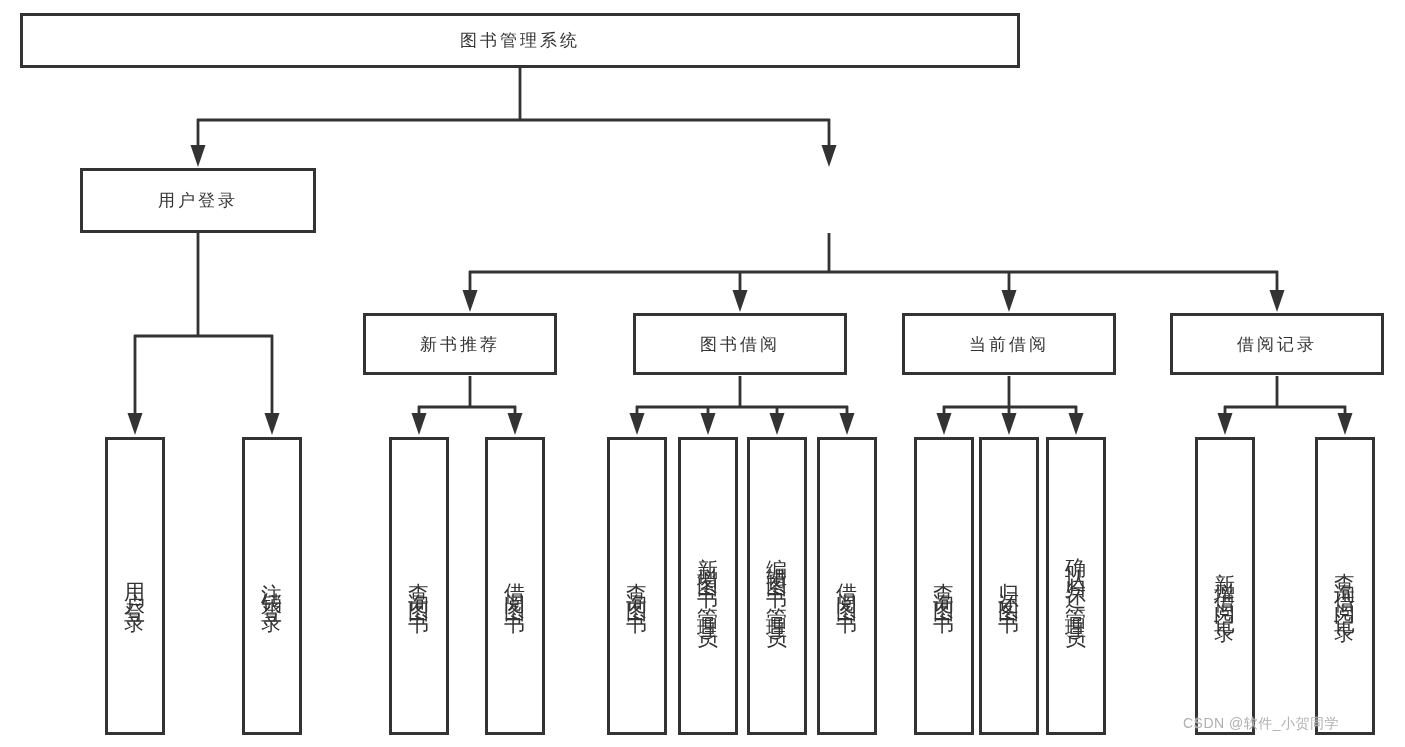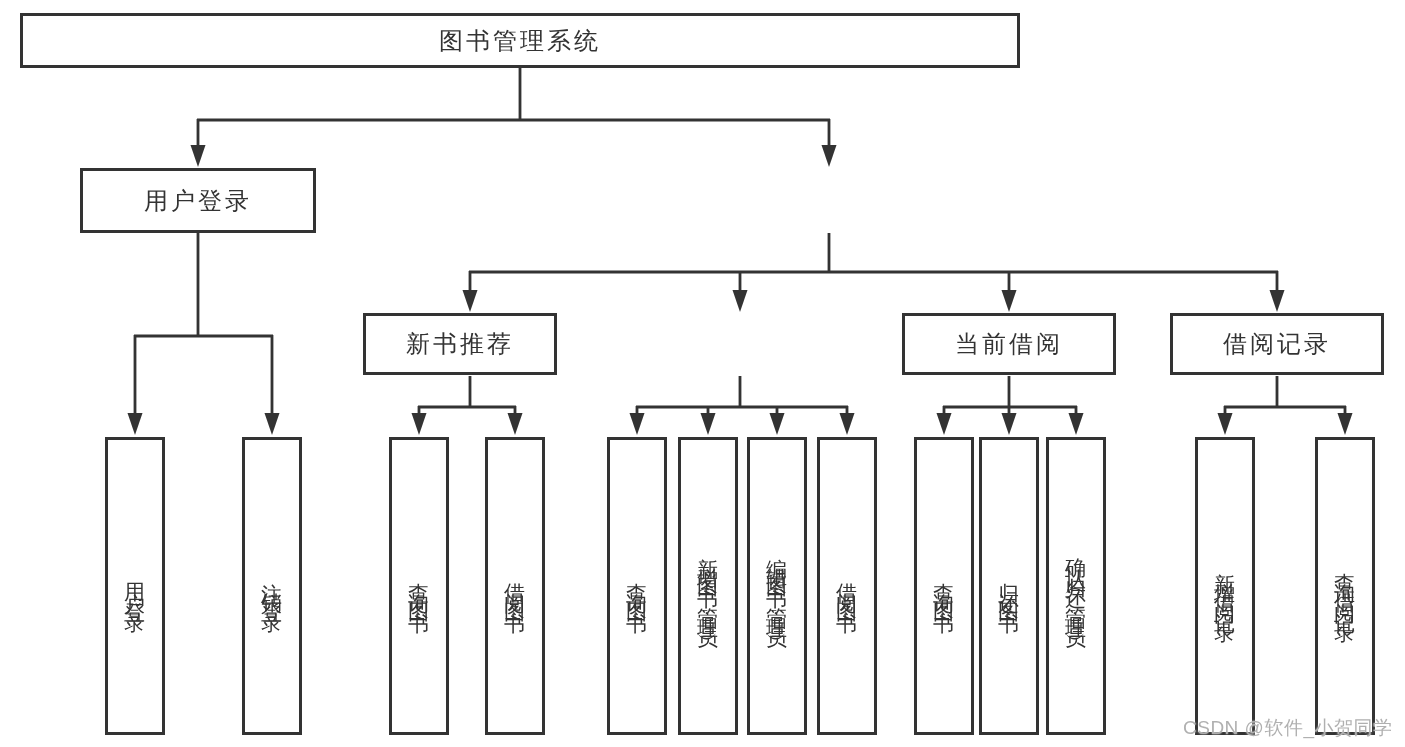--- a/index.html
+++ b/index.html
@@ -10,29 +10,29 @@
     color:var(--text,#333333);
   }
   .connectors{position:absolute;left:0;top:0;pointer-events:none;}
   .cline{stroke:var(--line,#333333);stroke-width:2.8;fill:none;}
   .arrowhead{fill:var(--line,#333333);}
   .box{
     position:absolute;box-sizing:border-box;background:#ffffff;
     border:3px solid var(--border,#333333);
     display:flex;align-items:center;justify-content:center;
   }
-  .hbox .lbl{font-size:24px;letter-spacing:3px;white-space:nowrap;}
+  .hbox .lbl{font-size:17px;letter-spacing:3px;white-space:nowrap;}
   .vbox{width:60px;top:437px;height:298px;}
   .vbox .lbl{
     writing-mode:vertical-rl;text-orientation:mixed;
     font-size:21px;letter-spacing:10px;line-height:1.2;white-space:nowrap;
   }
   .watermark{
     position:absolute;left:1183px;top:715px;z-index:5;
-    font-size:19px;letter-spacing:0.5px;white-space:nowrap;
+    font-size:14px;letter-spacing:0.5px;white-space:nowrap;
     color:var(--wm,#b0b0b0);text-shadow:0 0 2px #ffffff;
   }
 </style>
 </head>
 <body>
 
 <div class="canvas">
 
   <svg class="connectors" width="1405" height="747" aria-hidden="true">
     <path class="cline" d="M520 68 V120 M197 120 H830 M198 119 V150 M829 119 V150"></path>
@@ -68,20 +68,23 @@
   <div class="box hbox" style="left:20px;top:13px;width:1000px;height:55px">
     <span class="lbl">图书管理系统</span>
   </div>
 
   <div class="box hbox" style="left:80px;top:168px;width:236px;height:65px">
     <span class="lbl">用户登录</span>
   </div>
 
   <div class="box hbox" style="left:363px;top:313px;width:194px;height:62px">
     <span class="lbl">新书推荐</span>
+  </div>
+  <div class="box hbox" style="left:633px;top:313px;width:214px;height:62px">
+    <span class="lbl">图书借阅</span>
   </div>
   <div class="box hbox" style="left:902px;top:313px;width:214px;height:62px">
     <span class="lbl">当前借阅</span>
   </div>
   <div class="box hbox" style="left:1170px;top:313px;width:214px;height:62px">
     <span class="lbl">借阅记录</span>
   </div>
 
   <div class="box vbox" style="left:105px">
     <span class="lbl">用户登录</span>

